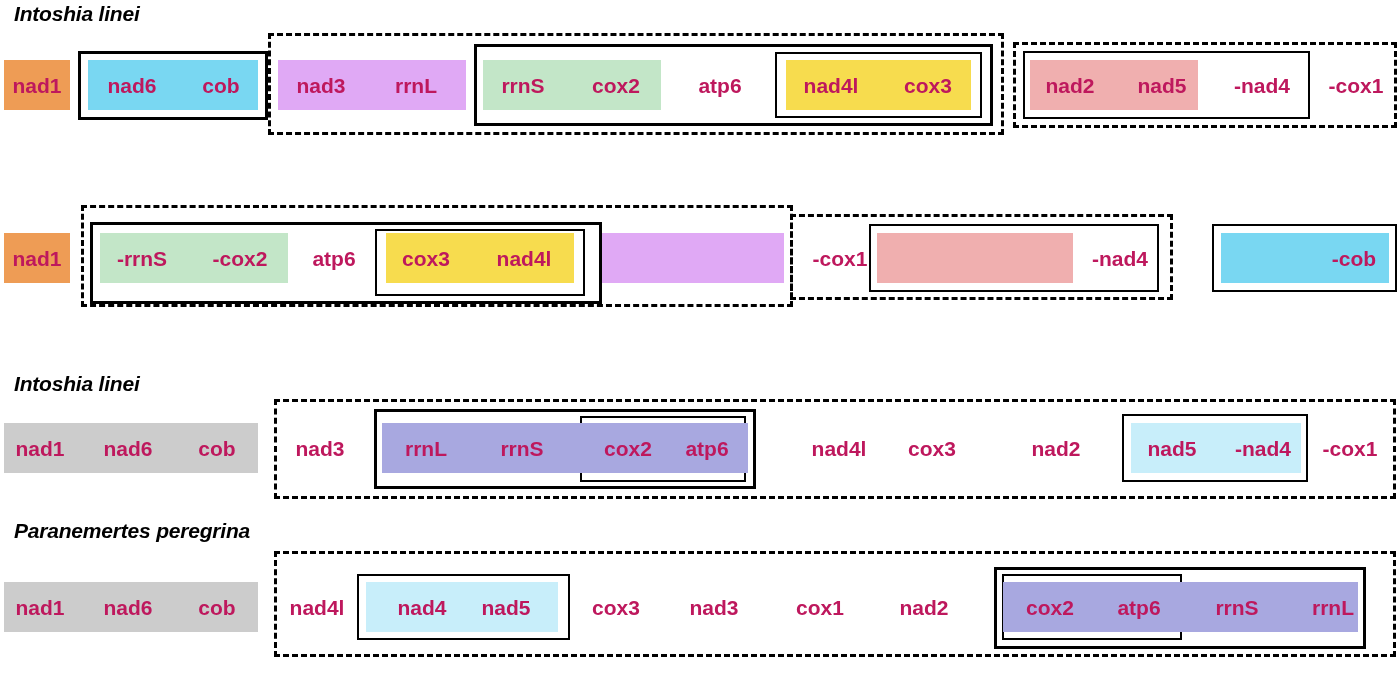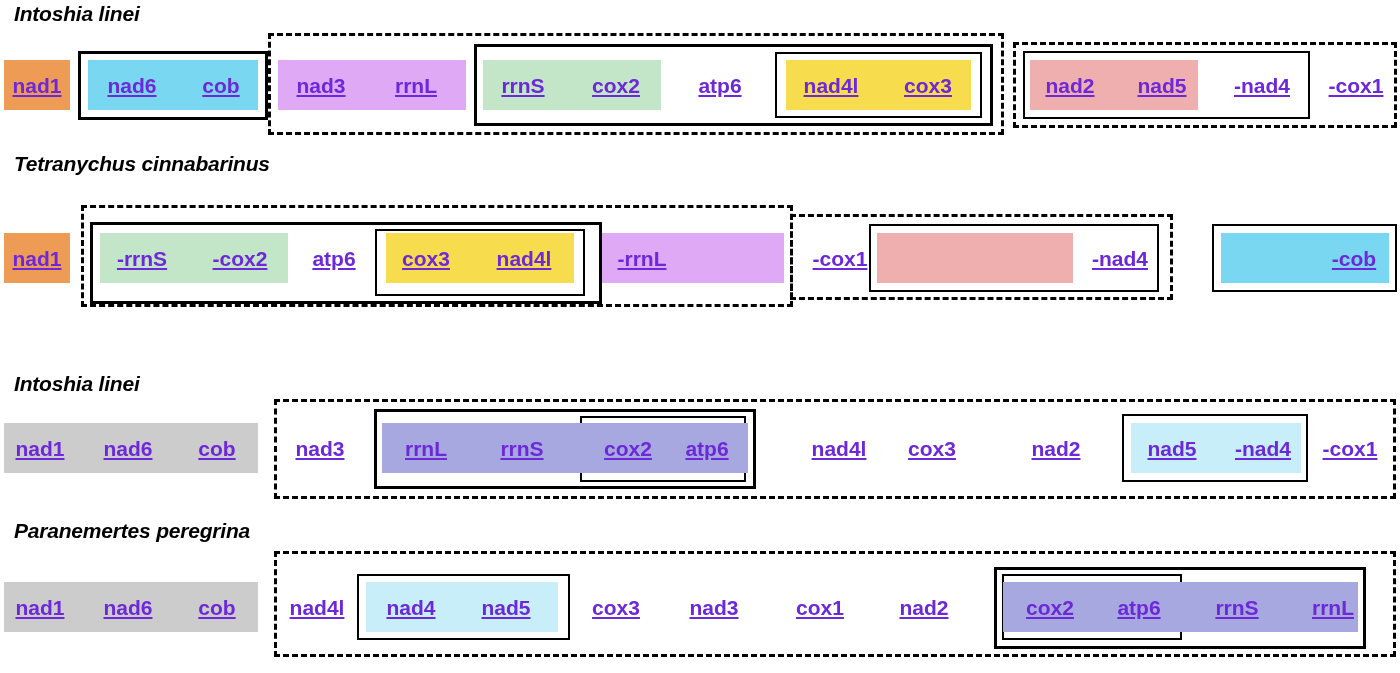--- a/index.html
+++ b/index.html
@@ -31,28 +31,27 @@
     color: #000;
     letter-spacing: -0.2px;
     white-space: nowrap;
   }
 
   
   .gene {
     position: absolute;
     font-weight: bold;
     font-size: 21px;
-    color: #6d28d9;
+    color: #be185d;
     white-space: nowrap;
     text-align: center;
     line-height: 1;
     display: flex;
     align-items: center;
     justify-content: center;
-    text-decoration: underline;
   }
 
   
   .band {
     position: absolute;
   }
 
   
   .solid-box {
     position: absolute;
@@ -103,21 +102,20 @@
   <div class="gene" style="left:487px; top:60px; width:72px;  height:50px;">rrnS</div>
   <div class="gene" style="left:580px; top:60px; width:72px;  height:50px;">cox2</div>
   <div class="gene" style="left:684px; top:60px; width:72px;  height:50px;">atp6</div>
   <div class="gene" style="left:792px; top:60px; width:78px;  height:50px;">nad4l</div>
   <div class="gene" style="left:892px; top:60px; width:72px;  height:50px;">cox3</div>
   <div class="gene" style="left:1034px;top:60px; width:72px;  height:50px;">nad2</div>
   <div class="gene" style="left:1126px;top:60px; width:72px;  height:50px;">nad5</div>
   <div class="gene" style="left:1222px;top:60px; width:80px;  height:50px;">-nad4</div>
   <div class="gene" style="left:1316px;top:60px; width:80px;  height:50px;">-cox1</div>
 
-  <div class="species-name" style="left:14px; top:152px;">Tetranychus cinnabarinus</div>
 
   <div class="dashed-box" style="left:81px; top:205px; width:712px; height:102px;"></div>
   <div class="dashed-box" style="left:790px; top:214px; width:383px; height:86px;"></div>
 
   <div class="solid-box" style="left:90px;  top:222px; width:512px; height:82px;"></div>
   <div class="solid-box thin" style="left:375px; top:229px; width:210px; height:67px;"></div>
   <div class="solid-box thin" style="left:869px; top:224px; width:290px; height:68px;"></div>
   <div class="solid-box thin" style="left:1212px;top:224px; width:185px; height:68px;"></div>
 
   <div class="band" style="left:4px;   top:233px; width:66px;  height:50px; background:#EE9C55;"></div>
@@ -126,21 +124,20 @@
   <div class="band" style="left:602px; top:233px; width:182px; height:50px; background:#E0A9F5;"></div>
   <div class="band" style="left:877px; top:233px; width:196px; height:50px; background:#F0AFAF;"></div>
   <div class="band" style="left:1221px;top:233px; width:168px; height:50px; background:#79D7F2;"></div>
 
   <div class="gene" style="left:4px;   top:233px; width:66px;  height:50px;">nad1</div>
   <div class="gene" style="left:102px; top:233px; width:80px;  height:50px;">-rrnS</div>
   <div class="gene" style="left:198px; top:233px; width:84px;  height:50px;">-cox2</div>
   <div class="gene" style="left:298px; top:233px; width:72px;  height:50px;">atp6</div>
   <div class="gene" style="left:390px; top:233px; width:72px;  height:50px;">cox3</div>
   <div class="gene" style="left:484px; top:233px; width:80px;  height:50px;">nad4l</div>
-  <div class="gene" style="left:602px; top:233px; width:80px;  height:50px;">-rrnL</div>
   <div class="gene" style="left:800px; top:233px; width:80px;  height:50px;">-cox1</div>
   <div class="gene" style="left:1080px;top:233px; width:80px;  height:50px;">-nad4</div>
   <div class="gene" style="left:1318px;top:233px; width:72px;  height:50px;">-cob</div>
 
   <div class="species-name" style="left:14px; top:372px;">Intoshia linei</div>
 
   <div class="dashed-box" style="left:274px; top:399px; width:1122px; height:100px;"></div>
 
   <div class="solid-box" style="left:374px; top:409px; width:382px; height:80px;"></div>
   <div class="solid-box thin" style="left:580px; top:416px; width:166px; height:66px;"></div>
@@ -174,21 +171,21 @@
   <div class="solid-box thin" style="left:1002px;top:574px; width:180px; height:66px;"></div>
 
   <div class="band" style="left:4px;   top:582px; width:254px; height:50px; background:#CCCCCC;"></div>
   <div class="band" style="left:366px; top:582px; width:192px; height:50px; background:#C8EEFA;"></div>
   <div class="band" style="left:1003px;top:582px; width:355px; height:50px; background:#A8A8E0;"></div>
 
   <div class="gene" style="left:4px;   top:582px; width:72px;  height:50px;">nad1</div>
   <div class="gene" style="left:92px;  top:582px; width:72px;  height:50px;">nad6</div>
   <div class="gene" style="left:184px; top:582px; width:66px;  height:50px;">cob</div>
   <div class="gene" style="left:280px; top:582px; width:74px;  height:50px;">nad4l</div>
-  <div class="gene" style="left:375px; top:582px; width:72px;  height:50px;">nad4</div>
+  <div class="gene" style="left:386px; top:582px; width:72px;  height:50px;">nad4</div>
   <div class="gene" style="left:470px; top:582px; width:72px;  height:50px;">nad5</div>
   <div class="gene" style="left:580px; top:582px; width:72px;  height:50px;">cox3</div>
   <div class="gene" style="left:678px; top:582px; width:72px;  height:50px;">nad3</div>
   <div class="gene" style="left:784px; top:582px; width:72px;  height:50px;">cox1</div>
   <div class="gene" style="left:888px; top:582px; width:72px;  height:50px;">nad2</div>
   <div class="gene" style="left:1014px;top:582px; width:72px;  height:50px;">cox2</div>
   <div class="gene" style="left:1106px;top:582px; width:66px;  height:50px;">atp6</div>
   <div class="gene" style="left:1204px;top:582px; width:66px;  height:50px;">rrnS</div>
   <div class="gene" style="left:1300px;top:582px; width:66px;  height:50px;">rrnL</div>
 

